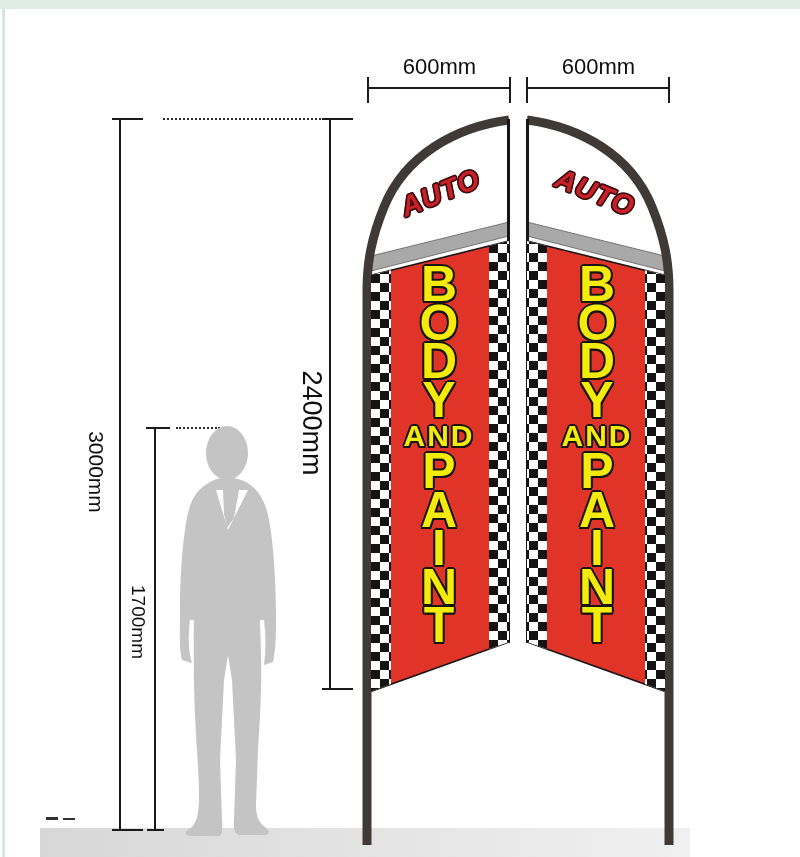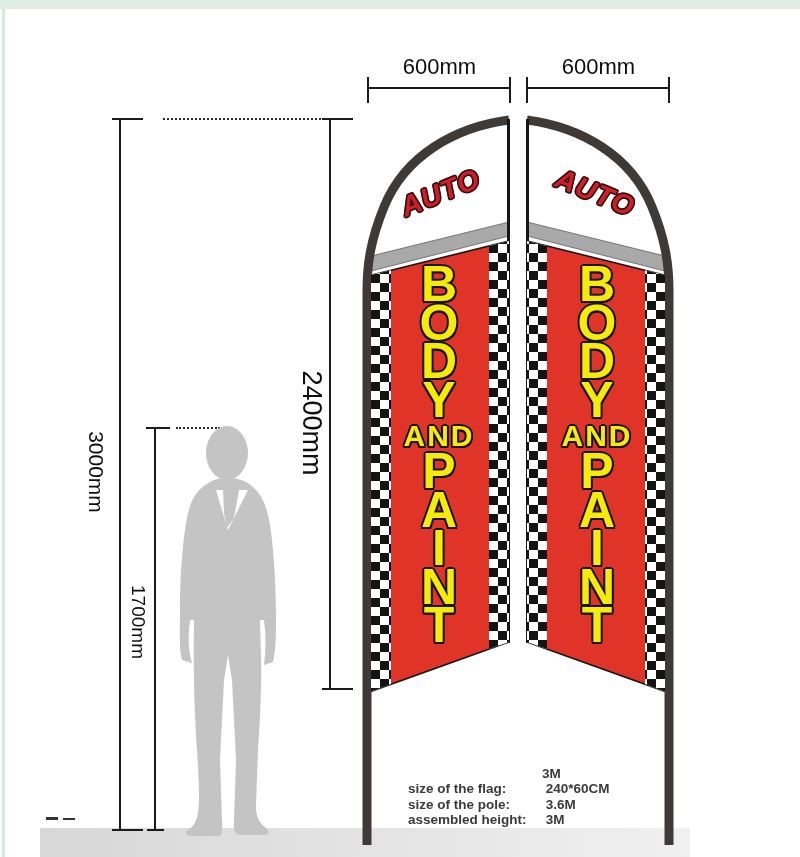--- a/index.html
+++ b/index.html
@@ -153,31 +153,14 @@
       C27 400 24 406 18 410 C14 413 16 416 22 416 L48 416 C52 416 53 410 52 400
       L50 340 L54 260 L58 235 L62 260 L66 340 L64 400 C63 410 65 415 70 415
       L94 415 C100 415 100 411 95 407 C88 402 86 395 86 385 L88 330
       C90 300 92 260 91 235 L90 200 L94 200 C96 215 96 230 94 245 L103 242
       C106 228 106 215 106 195 C106 155 102 104 96 88 C92 76 86 68 76 62
       C64 56 50 56 40 62 Z"></path>
     <polygon points="46,70 78,70 58,110" fill="#ffffff"></polygon>
     <polygon points="53,70 69,70 64,98 57,108 54,94" fill="#c4c4c4"></polygon>
   </svg>
 
-  <div class="specs">
-    <div>
-      <span class="spec-label"></span><span>3M</span>
-    </div>
-    <div>
-      <span class="spec-label">size of the flag:</span>
-      <span>240*60CM</span>
-    </div>
-    <div>
-      <span class="spec-label">size of the pole:</span>
-      <span>3.6M</span>
-    </div>
-    <div>
-      <span class="spec-label">assembled height:</span>
-      <span>3M</span>
-    </div>
-  </div>
 
 </div>
 
 </body></html>

